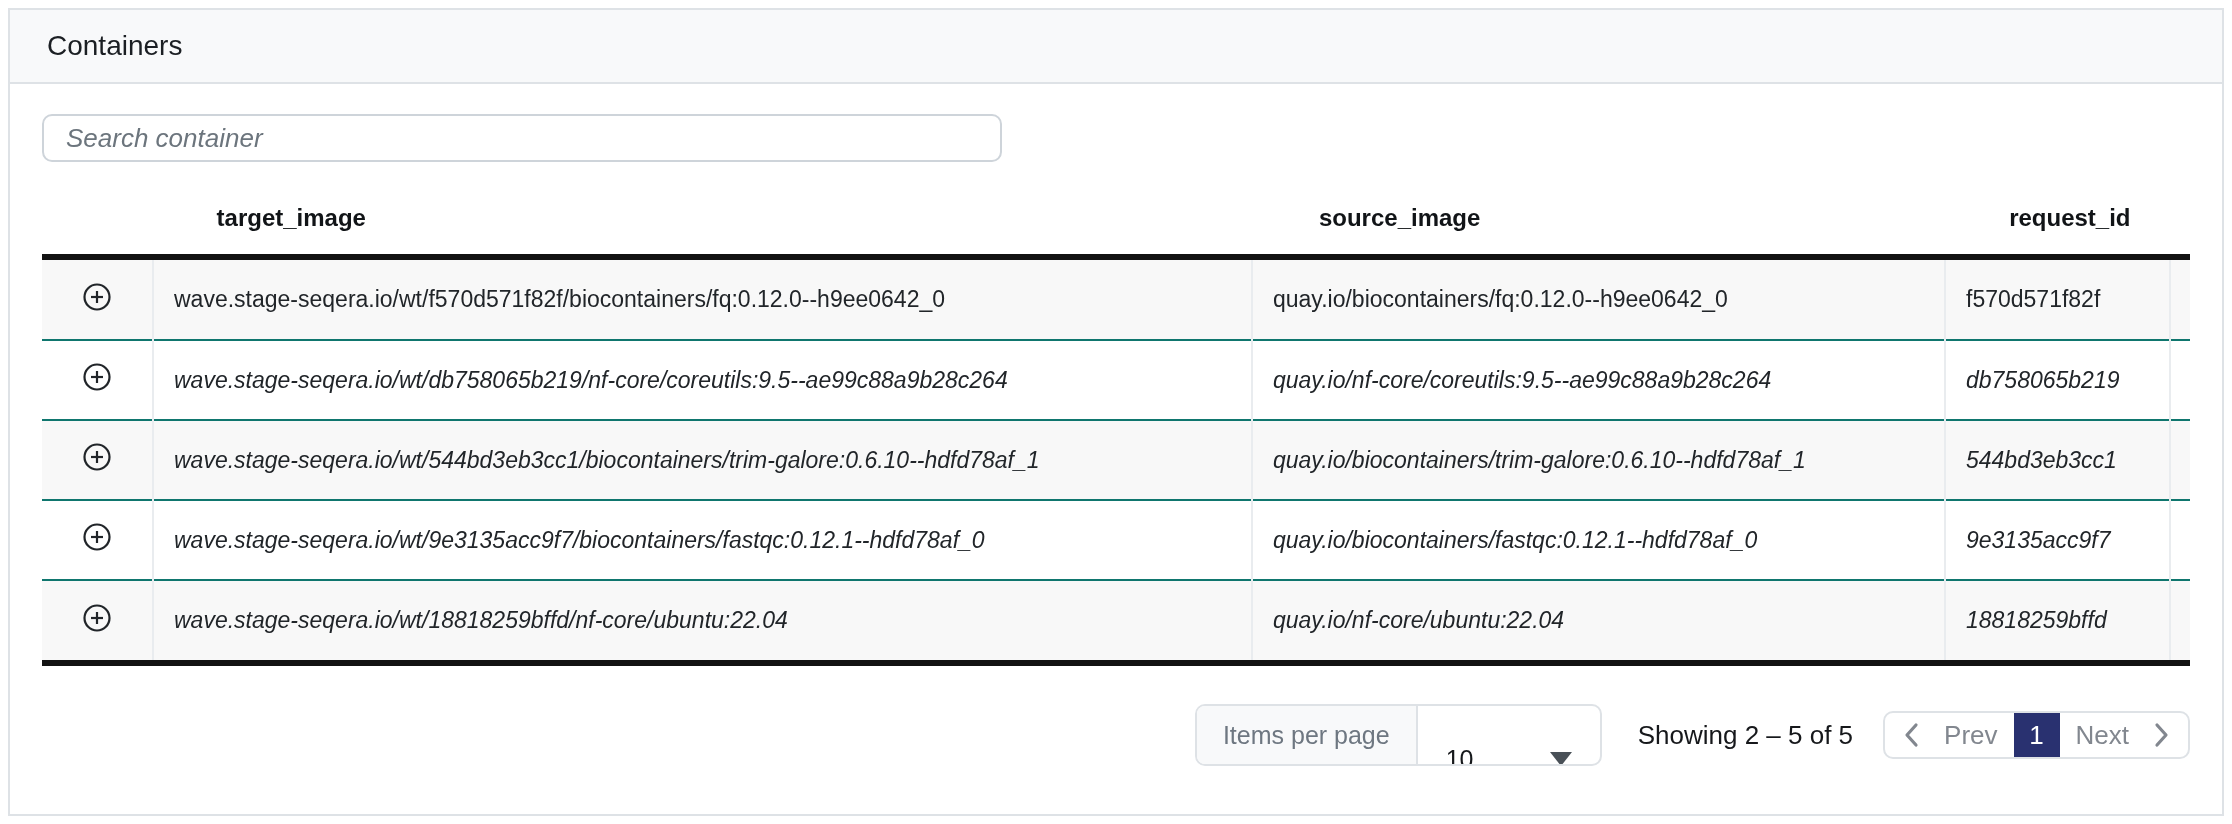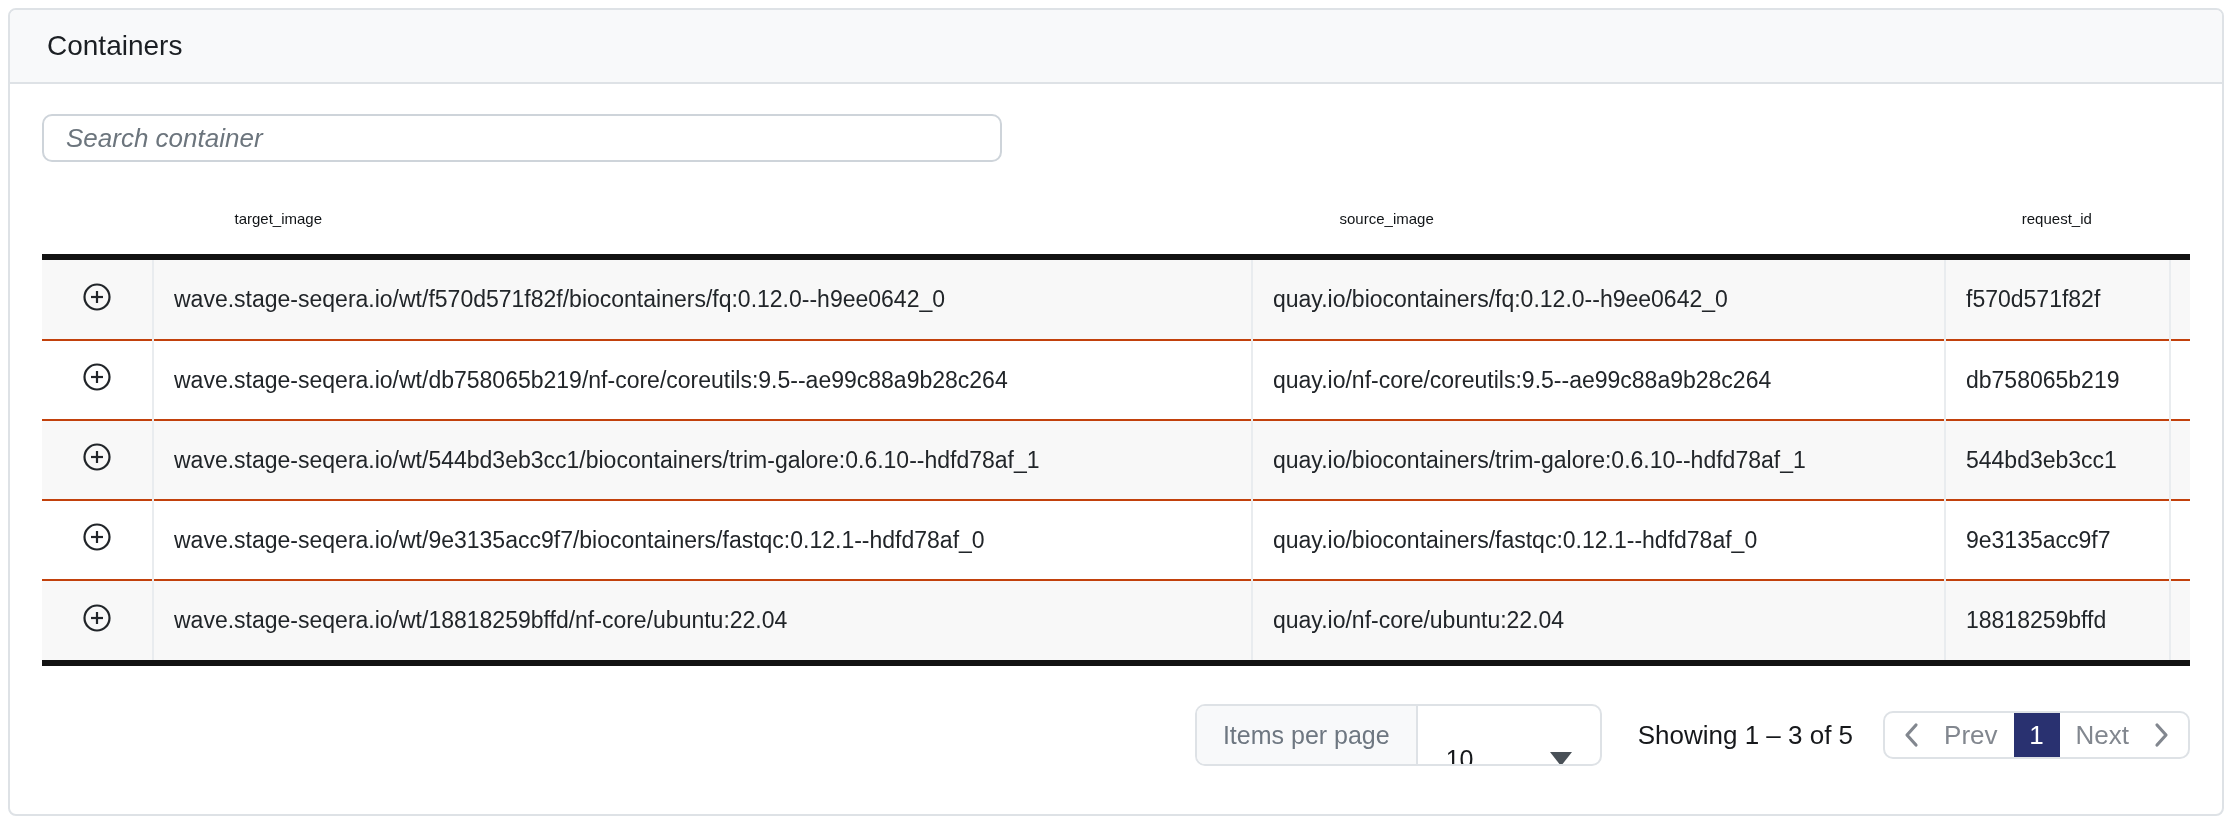--- a/index.html
+++ b/index.html
@@ -11,21 +11,21 @@
     overflow: hidden;
     font-family: "Liberation Sans", sans-serif;
     color: #212529;
   }
   * { box-sizing: border-box; }
 
   .card {
     margin: 8px;
     height: 808px;
     border: 2px solid #dee2e6;
-    border-radius: 8px;
+    border-radius: 0;
     background: #ffffff;
     overflow: hidden;
   }
   .card-header {
     height: 74px;
     background: #f8f9fa;
     border-bottom: 2px solid #dee2e6;
     display: flex;
     align-items: center;
     padding: 0 37px;
@@ -53,24 +53,25 @@
 
   .thead {
     position: relative;
     height: 72px;
     margin-top: 20px;
   }
   .th {
     position: absolute;
     top: 50%;
     transform: translate(-50%, -50%);
-    font-weight: 400;
-    font-size: 15px;
+    font-weight: 700;
+    font-size: 24px;
     color: #111417;
     white-space: nowrap;
+    margin-left: 13px;
   }
   .th-target  { left: 11.0%; }
   .th-source  { left: 62.6%; }
   .th-request { left: 93.8%; }
 
   .table-clip {
     overflow: hidden;
     border-top: 6px solid #121212;
     border-bottom: 6px solid #121212;
     width: 100%;
@@ -90,21 +91,21 @@
   tbody tr:nth-child(odd) { background: #f8f8f8; }
   td {
     height: 80px;
     font-size: 23px;
     color: #212529;
     padding: 0 20px;
     white-space: nowrap;
     overflow: hidden;
     margin-top: 24px;
   }
-  tbody tr + tr td { border-top: 2px solid #c2410c; }
+  tbody tr + tr td { border-top: 2px solid #0f766e; font-style: italic; }
   td + td { border-left: 2px solid #e9ecef; }
   td.expand-cell { text-align: center; padding: 0; }
   .expand-btn {
     display: inline-flex;
     align-items: center;
     justify-content: center;
     background: none;
     border: none;
     padding: 0;
     cursor: pointer;
@@ -320,21 +321,21 @@
     <div class="footer">
 
       <div class="ipp">
         <div class="ipp-label">Items per page</div>
         <div class="ipp-select">
           <span>10</span>
           <span class="caret-down"></span>
         </div>
       </div>
 
-      <div class="showing">Showing 1 – 3 of 5</div>
+      <div class="showing">Showing 2 – 5 of 5</div>
 
       <div class="pagination">
         <button class="page-nav">
           <span class="chev">
             <svg width="17" height="28" viewBox="0 0 17 28">
                 <polyline points="13,4 4,14 13,24" fill="none" stroke="#82878f" stroke-width="3.2" stroke-linecap="round" stroke-linejoin="round"></polyline>
               </svg>
           </span>
           <span>Prev</span>
         </button>

